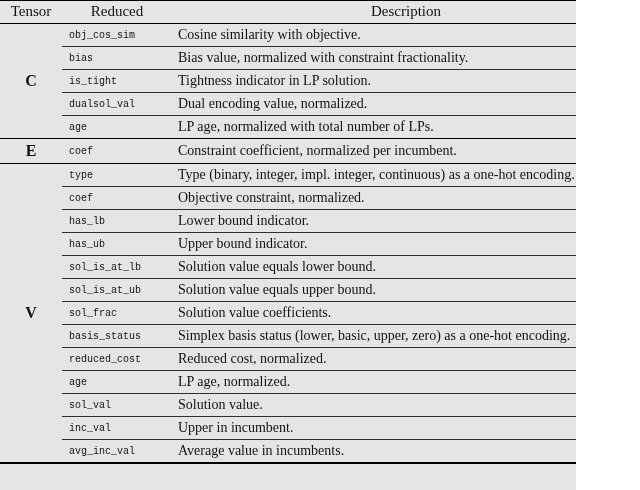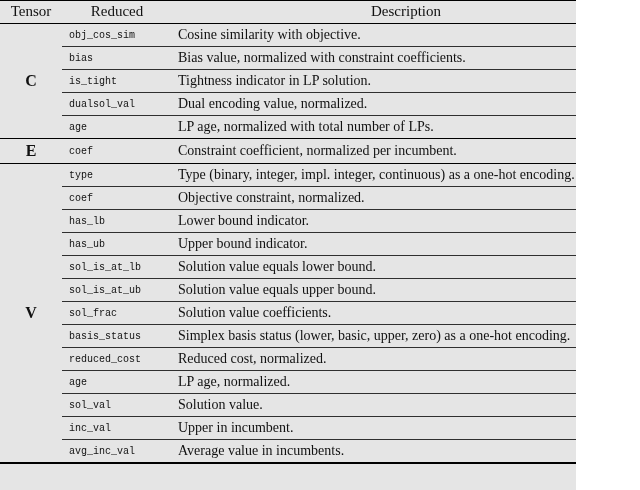--- a/index.html
+++ b/index.html
@@ -96,21 +96,21 @@
     </thead>
     <tbody>
 
       <tr>
         <td class="tensor-cell" rowspan="5">C</td>
         <td class="feature-cell">obj_cos_sim</td>
         <td class="desc-cell">Cosine similarity with objective.</td>
       </tr>
       <tr>
         <td class="feature-cell">bias</td>
-        <td class="desc-cell">Bias value, normalized with constraint coefficients.</td>
+        <td class="desc-cell">Bias value, normalized with constraint fractionality.</td>
       </tr>
       <tr>
         <td class="feature-cell">is_tight</td>
         <td class="desc-cell">Tightness indicator in LP solution.</td>
       </tr>
       <tr>
         <td class="feature-cell">dualsol_val</td>
         <td class="desc-cell">Dual encoding value, normalized.</td>
       </tr>
       <tr class="group-last">

